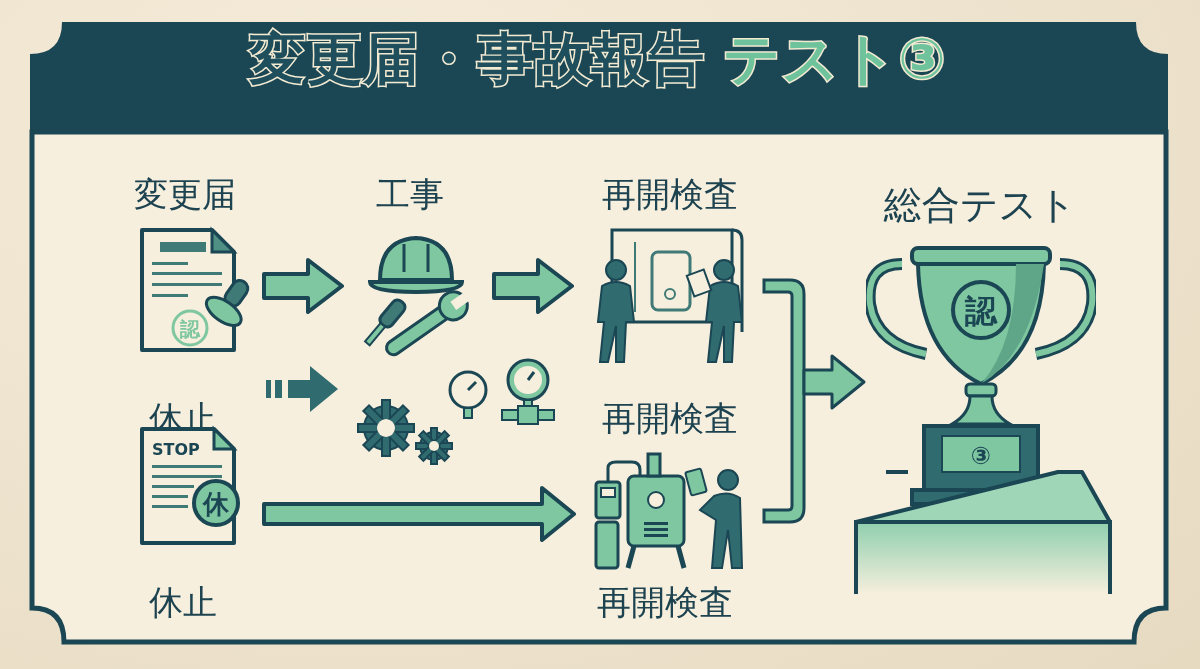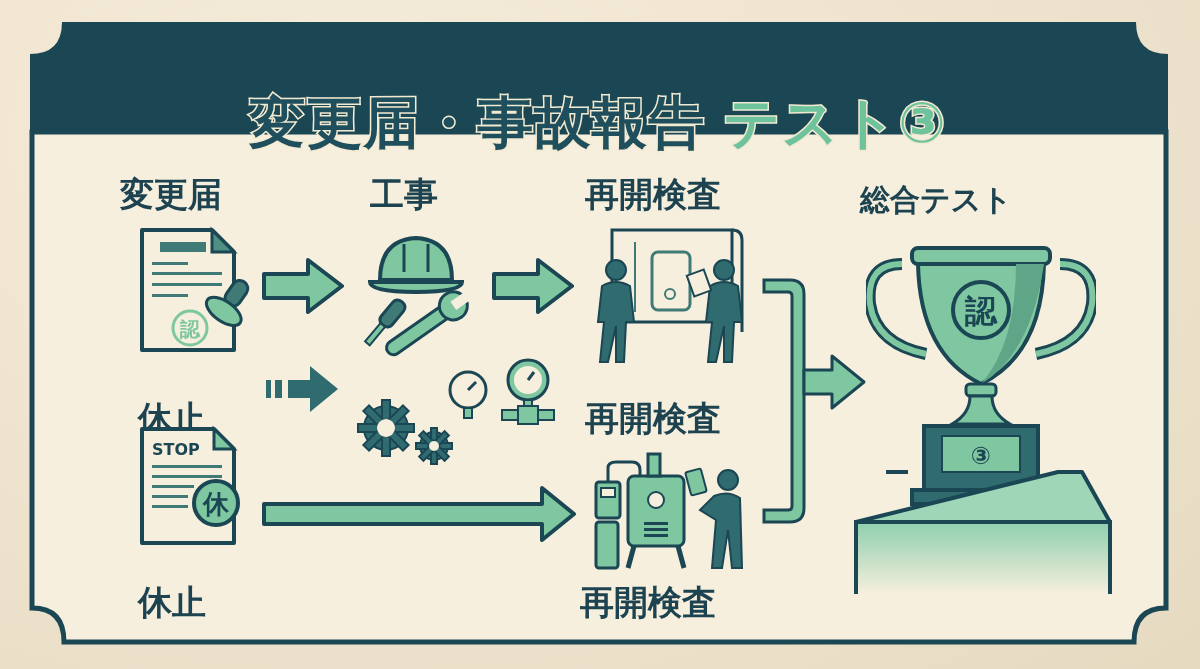--- a/index.html
+++ b/index.html
@@ -2,26 +2,26 @@
 <html><head>
 <meta charset="utf-8">
 <style>
   html,body{margin:0;padding:0;}
   body{width:1200px;height:669px;background:#efe6d3;position:relative;overflow:hidden;
        font-family:"DejaVu Sans","Liberation Sans",sans-serif;}
   .paper{position:absolute;left:0;top:0;width:1200px;height:669px;
        background:radial-gradient(ellipse at 30% 20%,#f5ecda 0%,#ede2cc 60%,#e6dac1 100%);}
   .frame{position:absolute;left:22px;top:18px;width:1154px;height:628px;}
   .frame svg{position:absolute;left:0;top:0;}
-  .title-bar{position:absolute;left:26px;top:22px;width:1144px;height:140px;display:flex;align-items:flex-end;justify-content:center;}
+  .title-bar{position:absolute;left:26px;top:22px;width:1144px;height:140px;display:flex;align-items:flex-start;justify-content:center;}
   .title{font-size:56px;font-weight:900;letter-spacing:1px;color:#1b4a57;
        -webkit-text-stroke:3px #f3ead2;paint-order:stroke fill;white-space:nowrap;}
   .title .t1{color:#1f4f5d;}
   .title .t2{color:#6ec39c;margin-left:18px;}
-  .label{position:absolute;font-weight:700;color:#1d4250;font-size:34px;white-space:nowrap;text-align:left;}
+  .label{position:absolute;font-weight:400;color:#1d4250;font-size:34px;white-space:nowrap;text-align:center;}
   .icon{position:absolute;}
   .arrow{position:absolute;}
 </style>
 </head>
 <body>
 
 <div class="paper"></div>
 
 <div class="frame">
   <svg width="1154" height="628" viewBox="0 0 1154 628">
@@ -30,23 +30,23 @@
   </svg>
 </div>
 
 <div class="title-bar">
   <div class="title">
     <span class="t1">変更届・事故報告</span><span class="t2">テスト③</span>
   </div>
 </div>
 
 <div class="label" style="left:120px;top:172px;width:130px;">変更届</div>
-<div class="label" style="left:370px;top:172px;width:110px;">工事</div>
+<div class="label" style="left:355px;top:172px;width:110px;">工事</div>
 <div class="label" style="left:585px;top:172px;width:170px;">再開検査</div>
-<div class="label" style="left:860px;top:180px;width:240px;font-size:30px;">総合テスト</div>
+<div class="label" style="left:860px;top:180px;width:240px;font-size:38px;">総合テスト</div>
 <div class="label" style="left:138px;top:396px;width:90px;">休止</div>
 <div class="label" style="left:585px;top:396px;width:170px;">再開検査</div>
 <div class="label" style="left:138px;top:580px;width:90px;">休止</div>
 <div class="label" style="left:580px;top:580px;width:170px;">再開検査</div>
 
 <div class="icon" style="left:138px;top:226px;">
   <svg width="120" height="128" viewBox="0 0 120 128">
     <path d="M4 4 H74 L96 26 V124 H4 Z" fill="#f6efdd" stroke="#1b4654" stroke-width="4" stroke-linejoin="round"></path>
     <path d="M74 4 V26 H96 Z" fill="#4f8f84" stroke="#1b4654" stroke-width="3"></path>
     <rect x="22" y="16" width="46" height="10" fill="#3f7a76"></rect>

